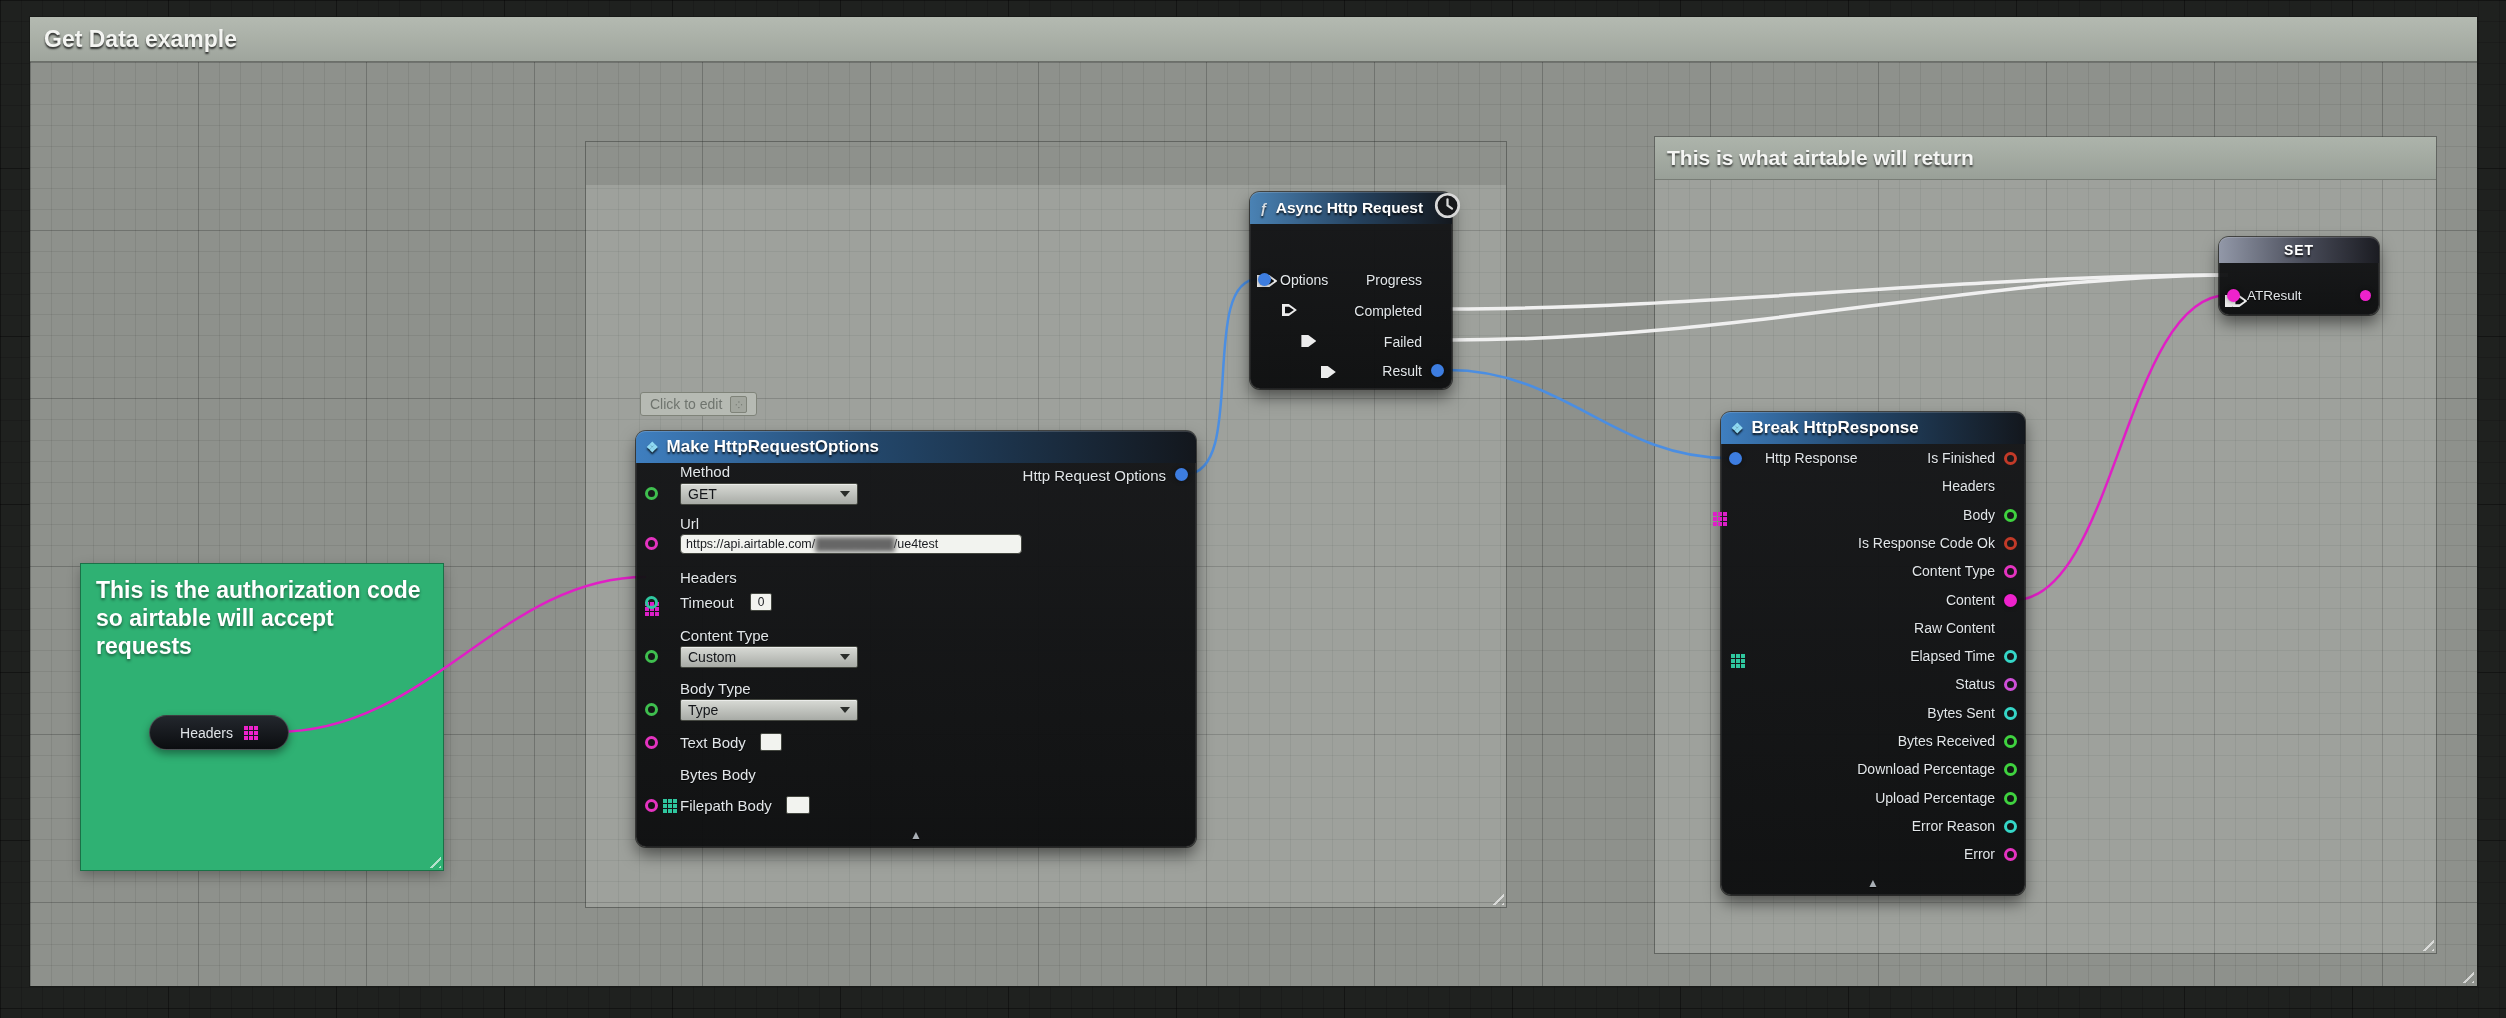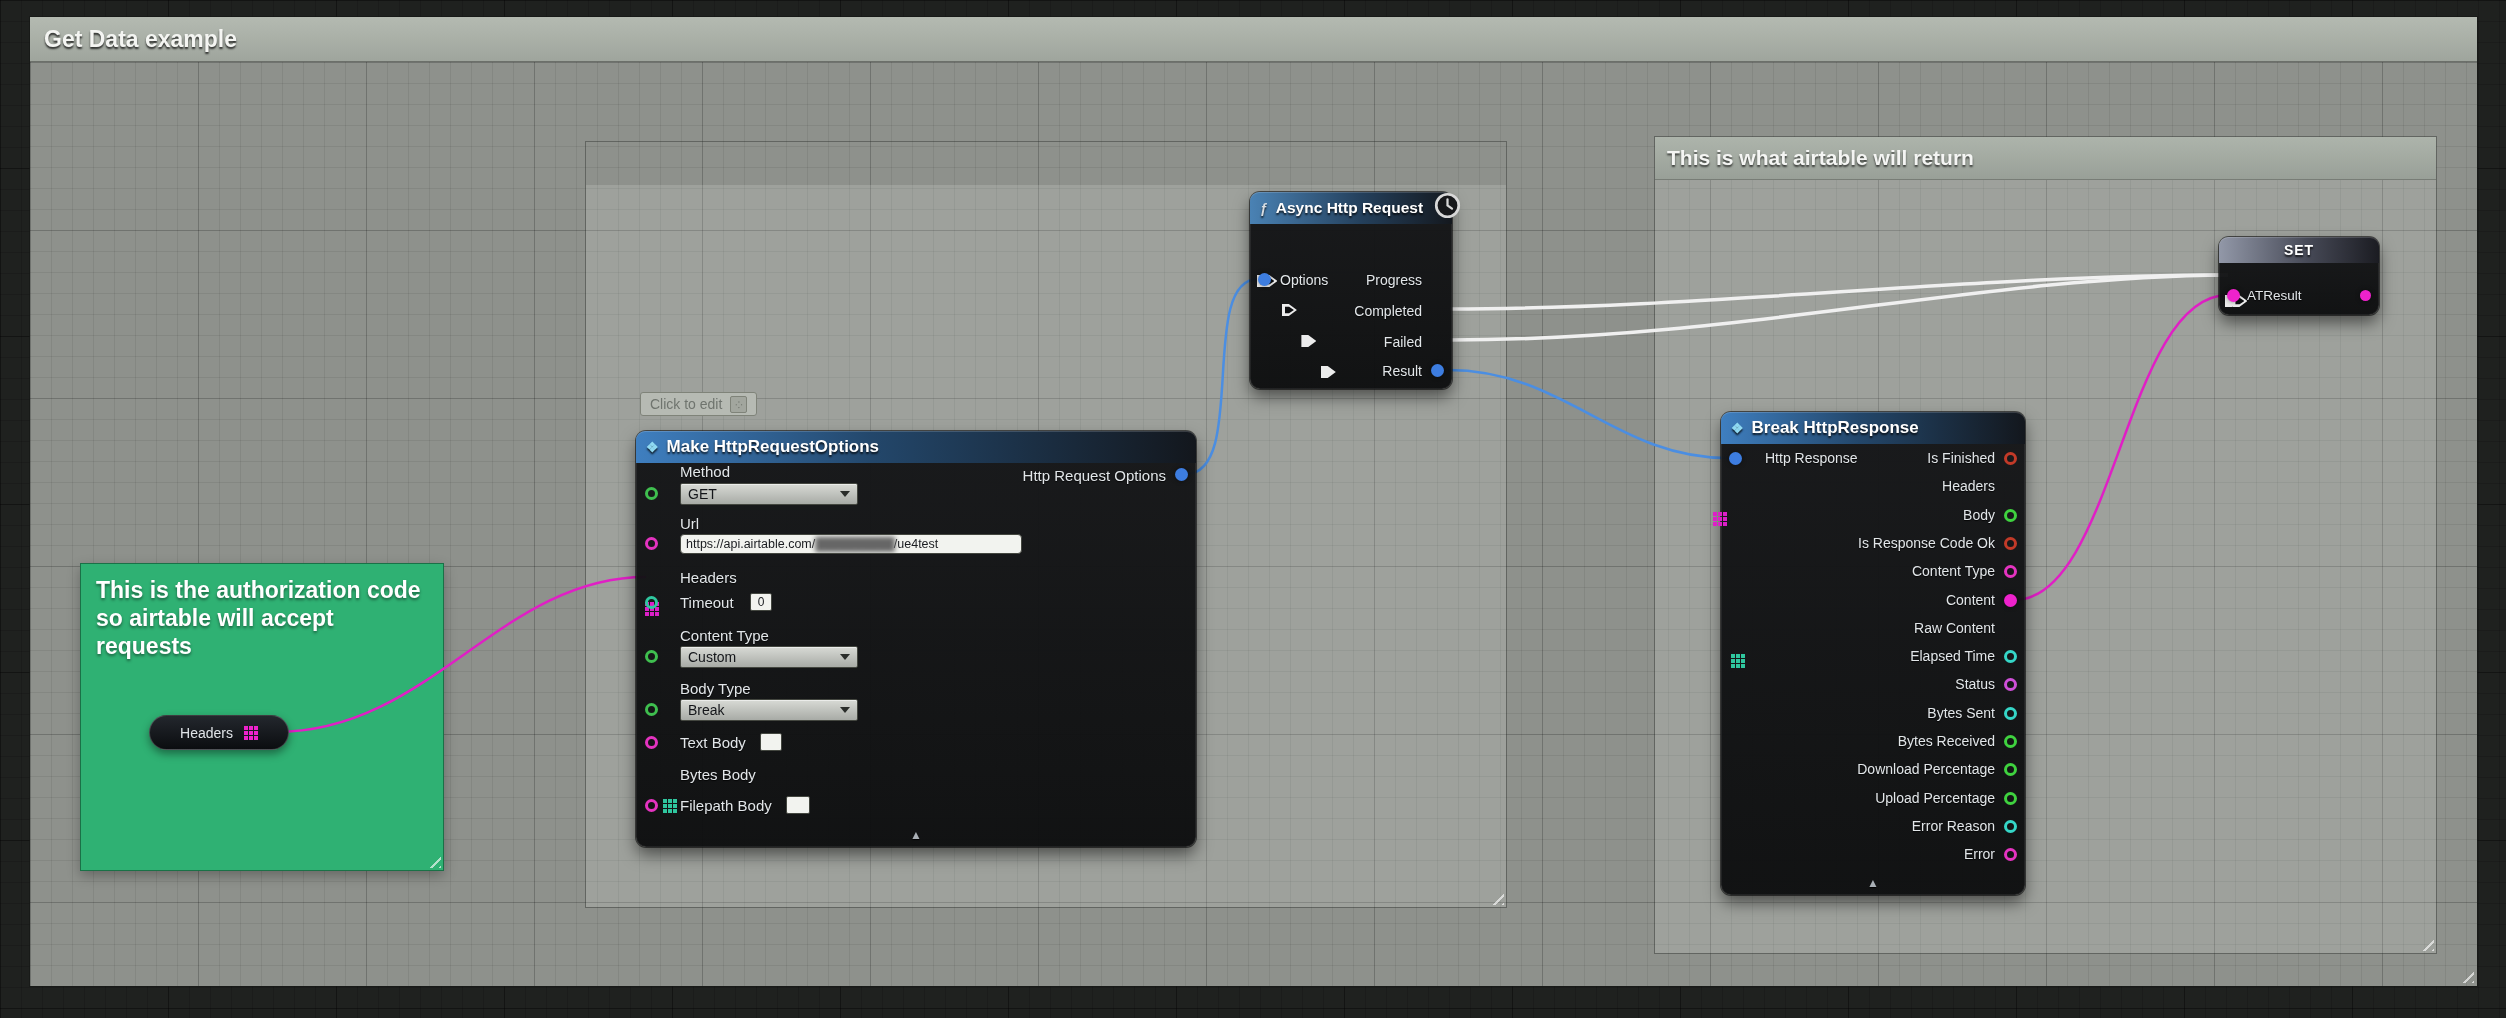--- a/index.html
+++ b/index.html
@@ -198,21 +198,21 @@
     <div class="plabel abs" style="left:44px;top:196px;">Content Type</div>
     <div class="dd" style="left:44px;top:215px;width:178px;">
       <span>Custom</span>
       <span class="ddarr"></span>
     </div>
 
     
     <span class="pc hollow abs" style="--c:#3fbf4f;left:9px;top:272px;"></span>
     <div class="plabel abs" style="left:44px;top:249px;">Body Type</div>
     <div class="dd" style="left:44px;top:268px;width:178px;">
-      <span>Break</span>
+      <span>Type</span>
       <span class="ddarr"></span>
     </div>
 
     
     <span class="pc hollow abs" style="--c:#e433c0;left:9px;top:305px;"></span>
     <div class="plabel abs" style="left:44px;top:303px;">Text Body</div>
     <div class="tinybox" style="left:124px;top:302px;">
         <span></span>
       </div>
 

